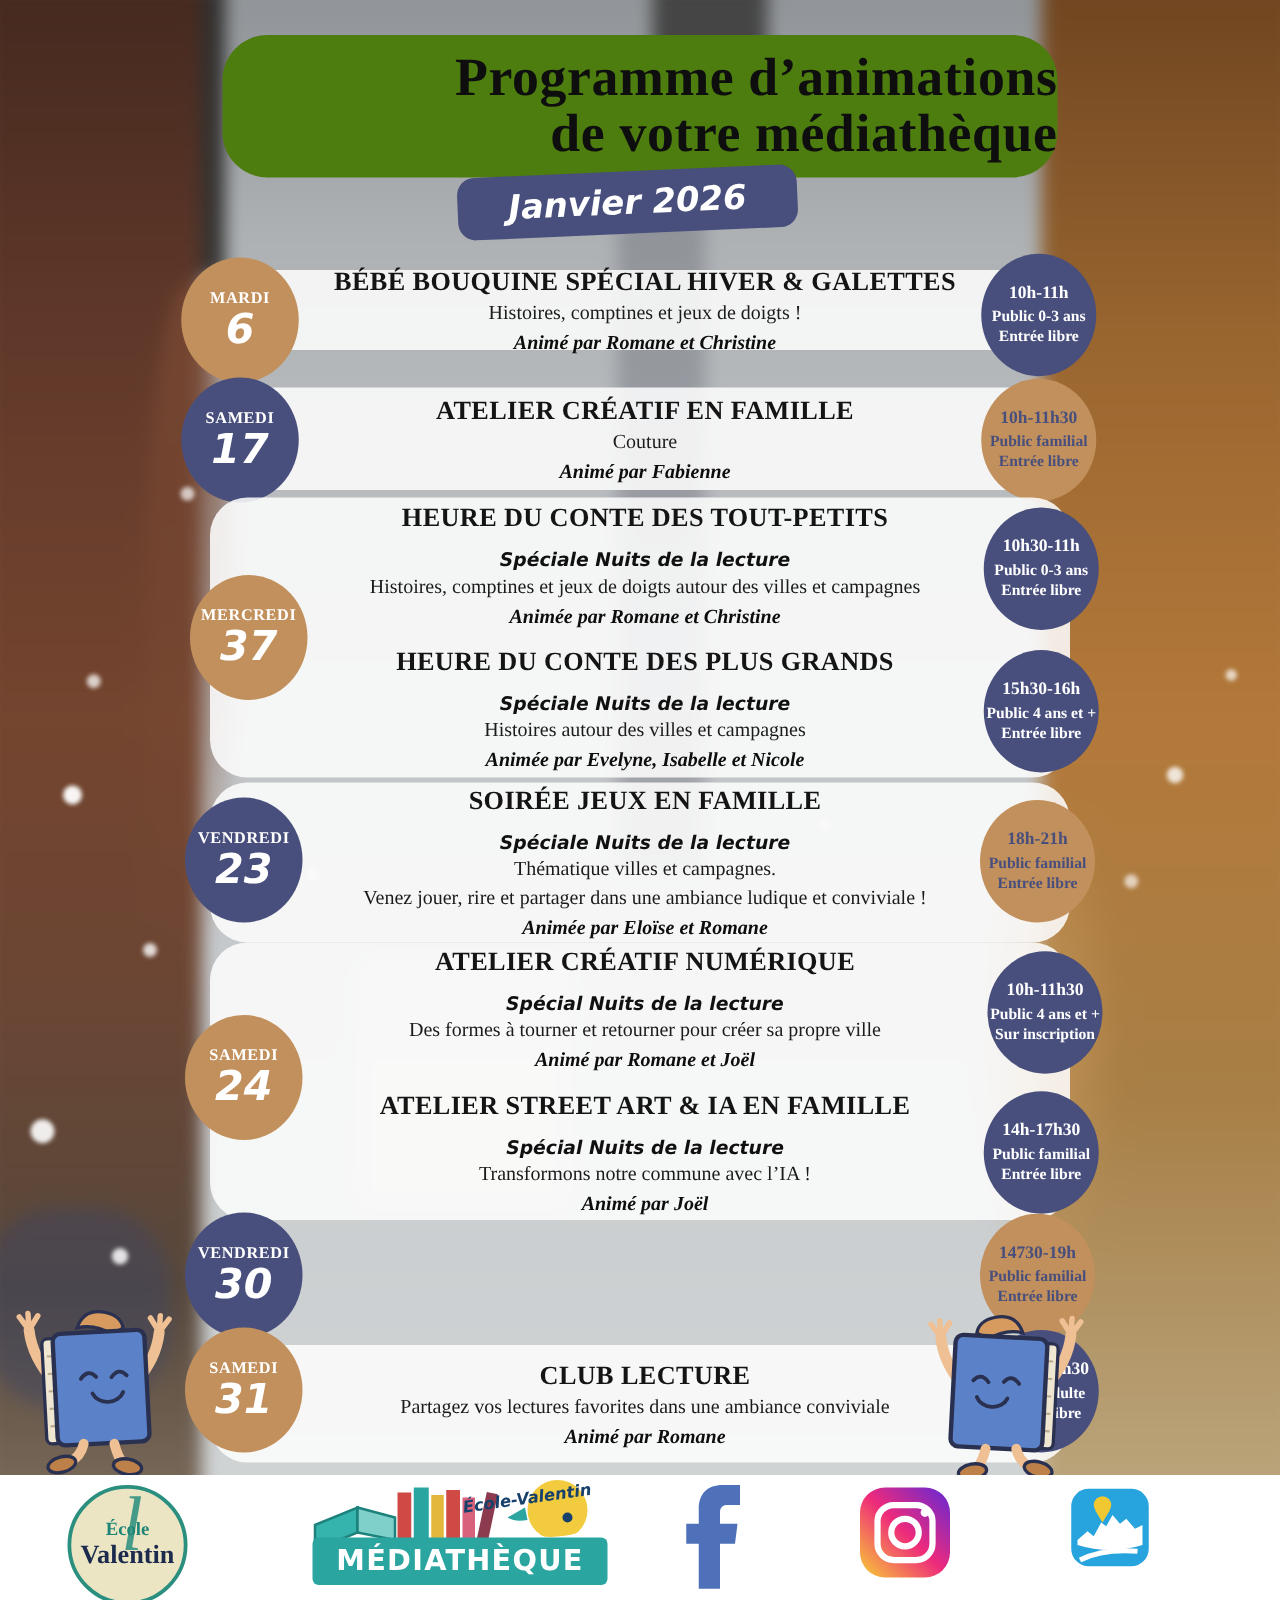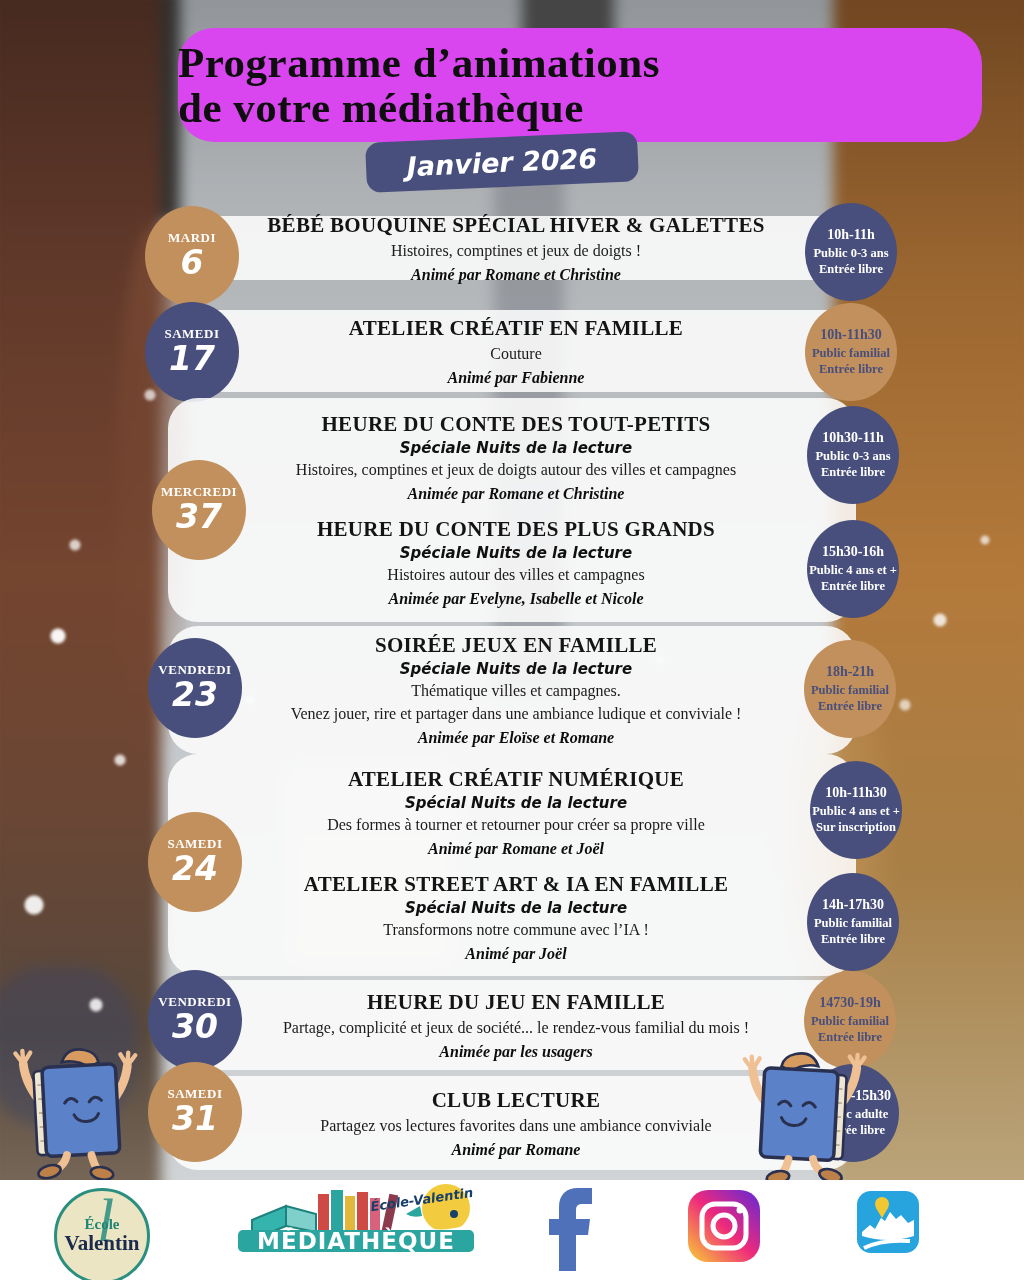--- a/index.html
+++ b/index.html
@@ -32,60 +32,60 @@
     radial-gradient(circle at 150px 395px, rgba(255,255,255,.7) 0 5px, transparent 6px),
     radial-gradient(circle at 250px 700px, rgba(255,255,255,.6) 0 4px, transparent 5px),
     radial-gradient(circle at 940px 620px, rgba(255,255,255,.8) 0 6px, transparent 7px),
     radial-gradient(circle at 985px 540px, rgba(255,255,255,.7) 0 4px, transparent 5px),
     radial-gradient(circle at 905px 705px, rgba(255,255,255,.65) 0 5px, transparent 6px),
     radial-gradient(circle at 660px 660px, rgba(255,255,255,.5) 0 4px, transparent 5px),
     radial-gradient(circle at 75px 545px, rgba(255,255,255,.75) 0 5px, transparent 6px),
     radial-gradient(circle at 55px 1125px, rgba(255,255,255,.8) 0 6px, transparent 7px); }
 
   
-  .title-box { position:absolute; left:178px; top:28px; width:804px; height:114px; background:#d946ef;
-    border-radius:36px; display:flex; flex-direction:column; align-items:flex-start; justify-content:center; }
+  .title-box { position:absolute; left:178px; top:28px; width:668px; height:114px; background:#4d7c0f;
+    border-radius:36px; display:flex; flex-direction:column; align-items:flex-end; justify-content:center; }
   .title-line { font-weight:bold; font-size:43px; line-height:1.05; color:#0e0e0e; letter-spacing:.5px; }
   .month-pill { position:absolute; left:366px; top:137px; width:272px; height:50px; background:var(--navy);
     border-radius:14px; transform:rotate(-2.5deg); display:flex; align-items:center; justify-content:center; }
   .month-pill span { color:#fff; font-family:"DejaVu Sans", sans-serif; font-style:italic; font-weight:bold; font-size:27px; }
 
   
   .card { position:absolute; left:168px; width:688px; background:rgba(253,253,253,.87); border-radius:30px;
     display:flex; flex-direction:column; justify-content:center; align-items:center; text-align:center;
     padding:8px 84px 8px 92px; gap:14px; }
   .event { display:flex; flex-direction:column; align-items:center; }
   .ev-title { font-weight:bold; font-size:21px; color:#141414; letter-spacing:.3px; }
-  .ev-sub { font-family:"DejaVu Sans", sans-serif; font-style:italic; font-weight:bold; font-size:15px; color:#101010; margin-top:2px; }
+  .ev-sub { font-family:"DejaVu Sans", sans-serif; font-style:italic; font-weight:bold; font-size:15px; color:#101010; margin-top:12px; }
   .ev-desc { font-size:16px; color:#1b1b1b; margin-top:3px; line-height:1.25; }
   .ev-host { font-family:Liberation Serif, serif; font-style:italic; font-weight:bold; font-size:16px; color:#0d0d0d; margin-top:5px; }
 
   .date-circle { position:absolute; width:94px; height:100px; border-radius:50%; color:#fff;
     display:flex; flex-direction:column; align-items:center; justify-content:center;text-align:right; }
   .date-day { font-weight:bold; font-size:13px; letter-spacing:.5px; }
   .date-num { font-family:"DejaVu Sans", sans-serif; font-style:italic; font-weight:bold; font-size:33px; margin-top:-3px; }
 
   .badge { position:absolute; width:92px; height:98px; border-radius:50%;
-    display:flex; flex-direction:column; align-items:center; justify-content:center; text-align:center; line-height:1.32;margin-left:20px; }
+    display:flex; flex-direction:column; align-items:center; justify-content:center; text-align:center; line-height:1.32; }
   .badge .t { font-weight:bold; font-size:14px; }
   .badge .p, .badge .e { font-weight:bold; font-size:12.5px; }
   .tan-bg { background:var(--tan); }
   .navy-bg { background:var(--navy); }
   .badge.navy-bg { color:#fff; }
   .badge.tan-bg { color:var(--navy); }
 
   
   .footer { position:absolute; left:0; top:1180px; width:1024px; height:100px; background:#fff; }
   .logo { position:absolute; }
   .ecole-circle { width:96px; height:96px; border-radius:50%; background:#ece5c3; border:3px solid #2a8f7e;
     display:flex; flex-direction:column; align-items:center; justify-content:center; position:relative; overflow:hidden; }
   .ecole-l { position:absolute; left:40px; top:-6px; font-size:62px; font-style:italic; color:#2a8f7e; font-family:"Liberation Serif", serif; opacity:.85; }
   .ecole-t1 { font-weight:bold; font-size:15px; color:#1f8577; z-index:1;text-align:right; }
   .ecole-t2 { font-weight:bold; font-size:21px; color:#1b2a4d; z-index:1; margin-top:-2px; }
-  .med-banner { position:absolute; left:0; top:44px; width:236px; height:22px; background:#2aa5a0; border-radius:5px;
+  .med-banner { position:absolute; left:12px; top:44px; width:236px; height:38px; background:#2aa5a0; border-radius:5px;
     display:flex; align-items:center; justify-content:center; }
   .med-banner span { color:#fff; font-family:"DejaVu Sans", sans-serif; font-weight:bold; font-size:23px; letter-spacing:1px; }
   .med-sun { position:absolute; right:-6px; top:-4px; width:78px; height:56px; }
   .med-script { position:absolute; right:0px; top:6px; transform:rotate(-8deg); font-family:"DejaVu Sans", sans-serif;
     font-style:italic; font-weight:bold; font-size:13px; color:#17406b; z-index:2; white-space:nowrap; }
 
   .mascot { position:absolute; width:140px; height:148px; }
   .mirror { transform:scaleX(-1); }
   .skin { stroke:#eec094; stroke-width:10; fill:none; stroke-linecap:round; }
   .skin2 { stroke:#eec094; stroke-width:9; fill:none; stroke-linecap:round; }
@@ -223,27 +223,20 @@
     <div class="t">10h-11h30</div>
     <div class="p">Public 4 ans et +</div>
     <div class="e">Sur inscription</div>
   </div>
   <div class="badge navy-bg" style="left:787px;top:873px;">
     <div class="t">14h-17h30</div>
     <div class="p">Public familial</div>
     <div class="e">Entrée libre</div>
   </div>
 
-  <div class="card" style="top:980px;height:90px;">
-    <div class="event">
-      <div class="ev-title">HEURE DU JEU EN FAMILLE</div>
-      <div class="ev-desc">Partage, complicité et jeux de société... le rendez-vous familial du mois !</div>
-      <div class="ev-host">Animée par les usagers</div>
-    </div>
-  </div>
   <div class="date-circle navy-bg" style="left:148px;top:970px;">
     <div class="date-day">VENDREDI</div>
     <div class="date-num">30</div>
   </div>
   <div class="badge tan-bg" style="left:784px;top:971px;">
     <div class="t">14730-19h</div>
     <div class="p">Public familial</div>
     <div class="e">Entrée libre</div>
   </div>
 

